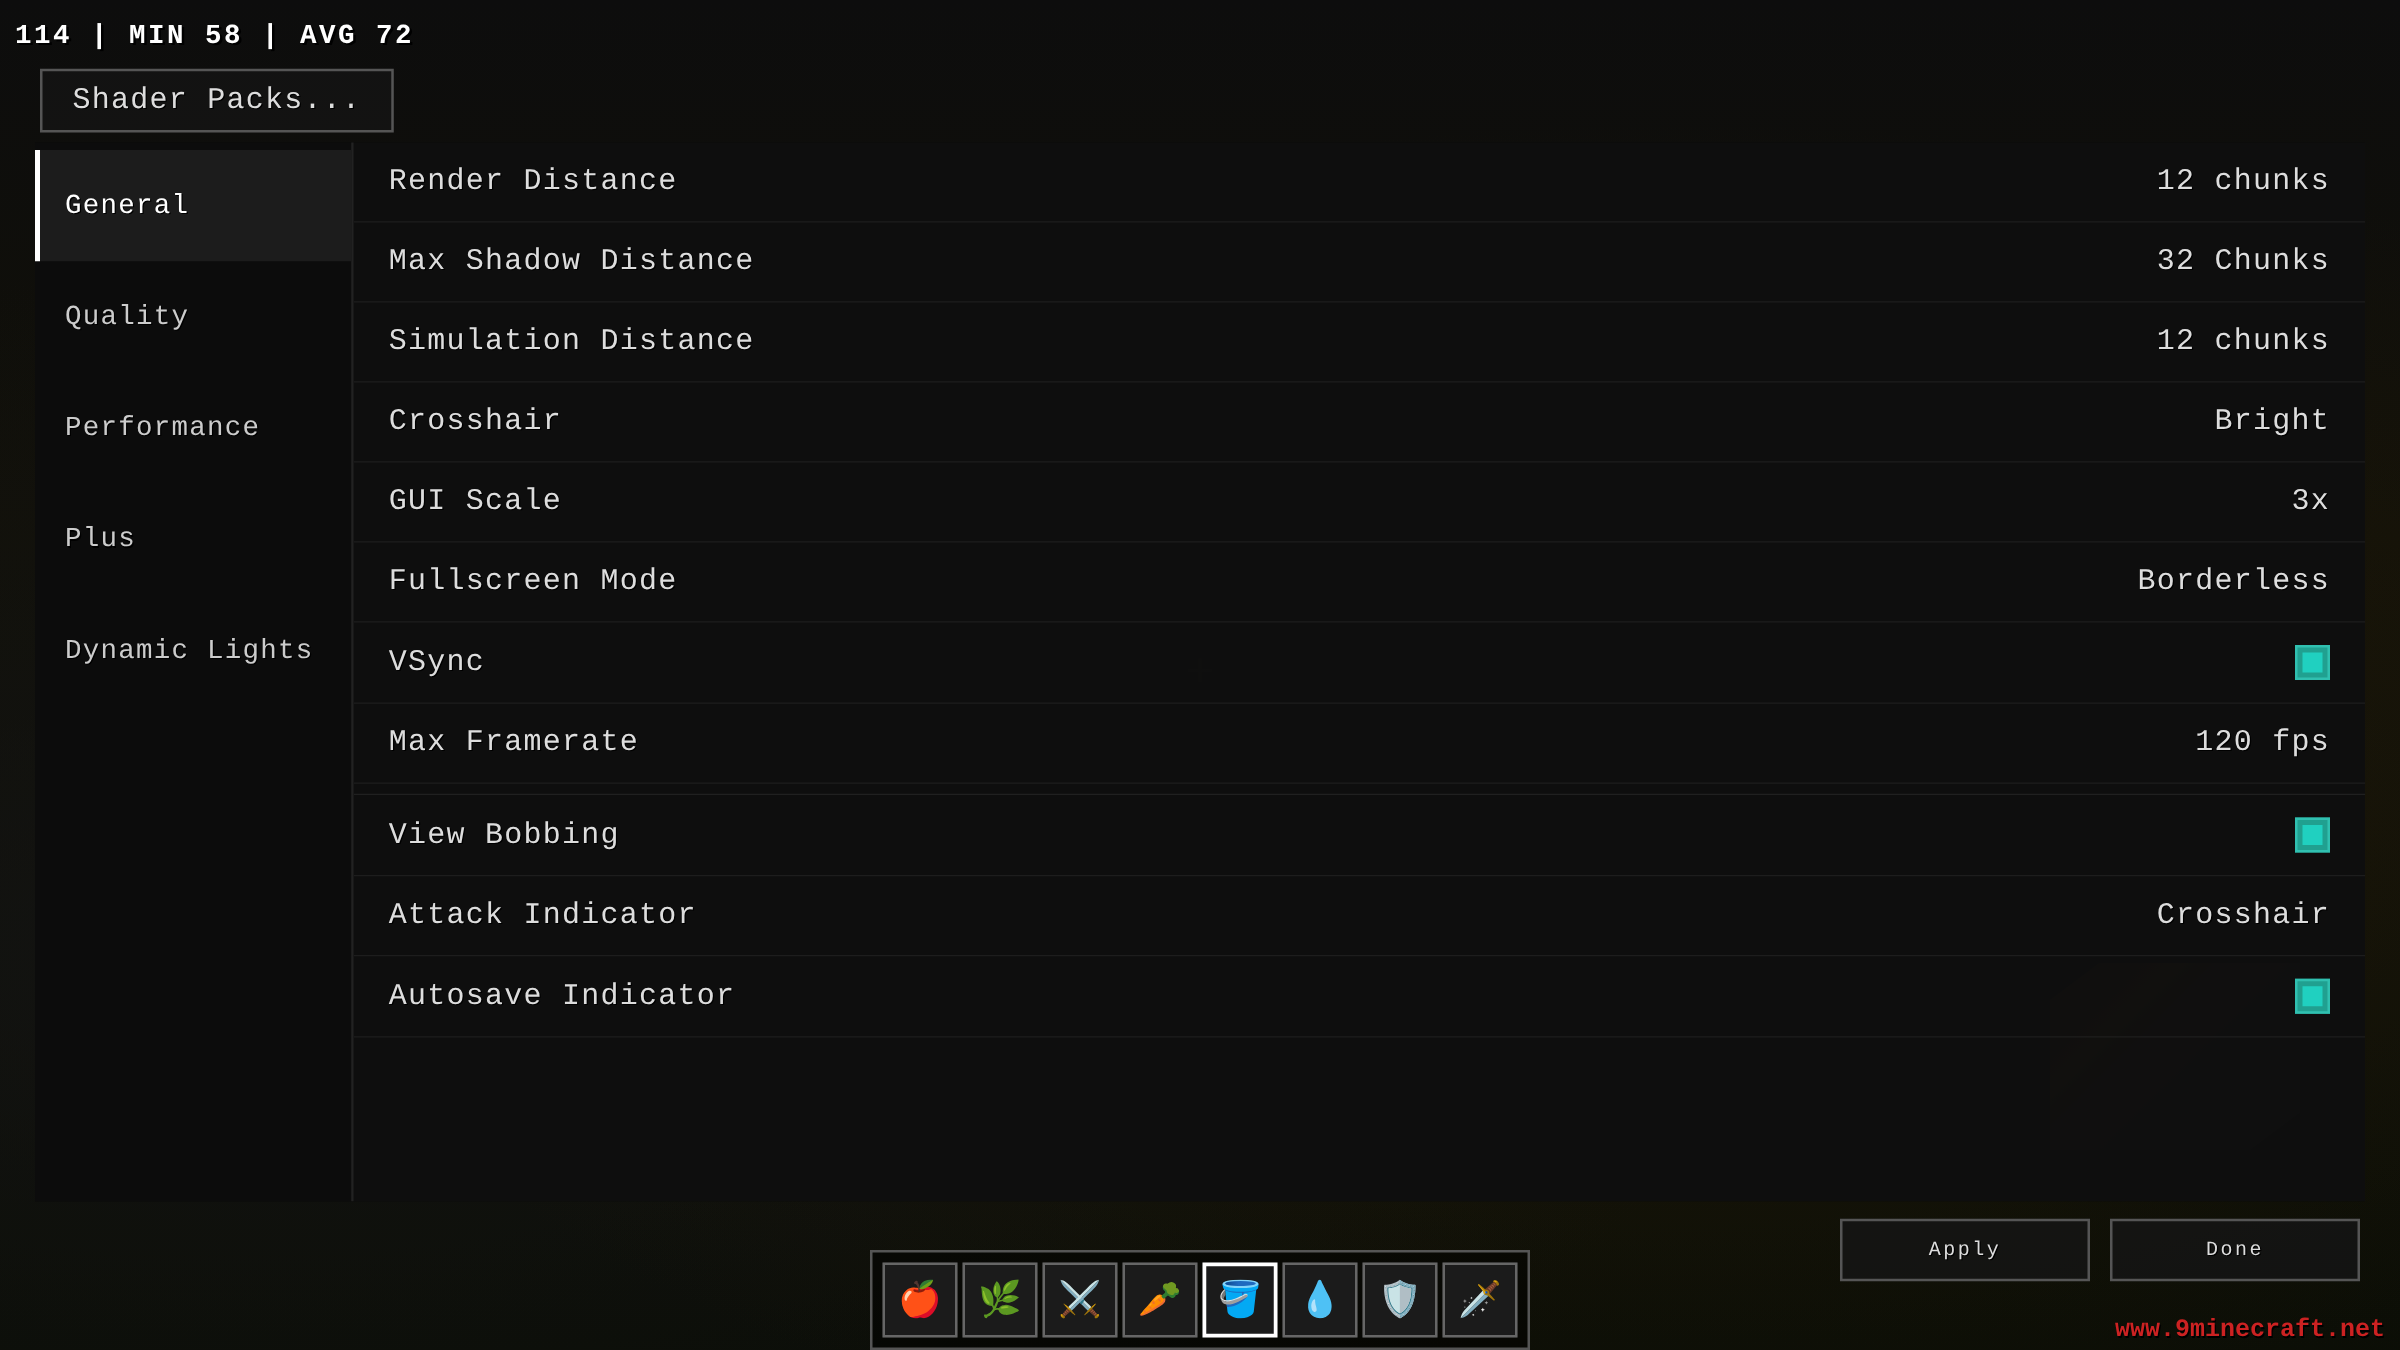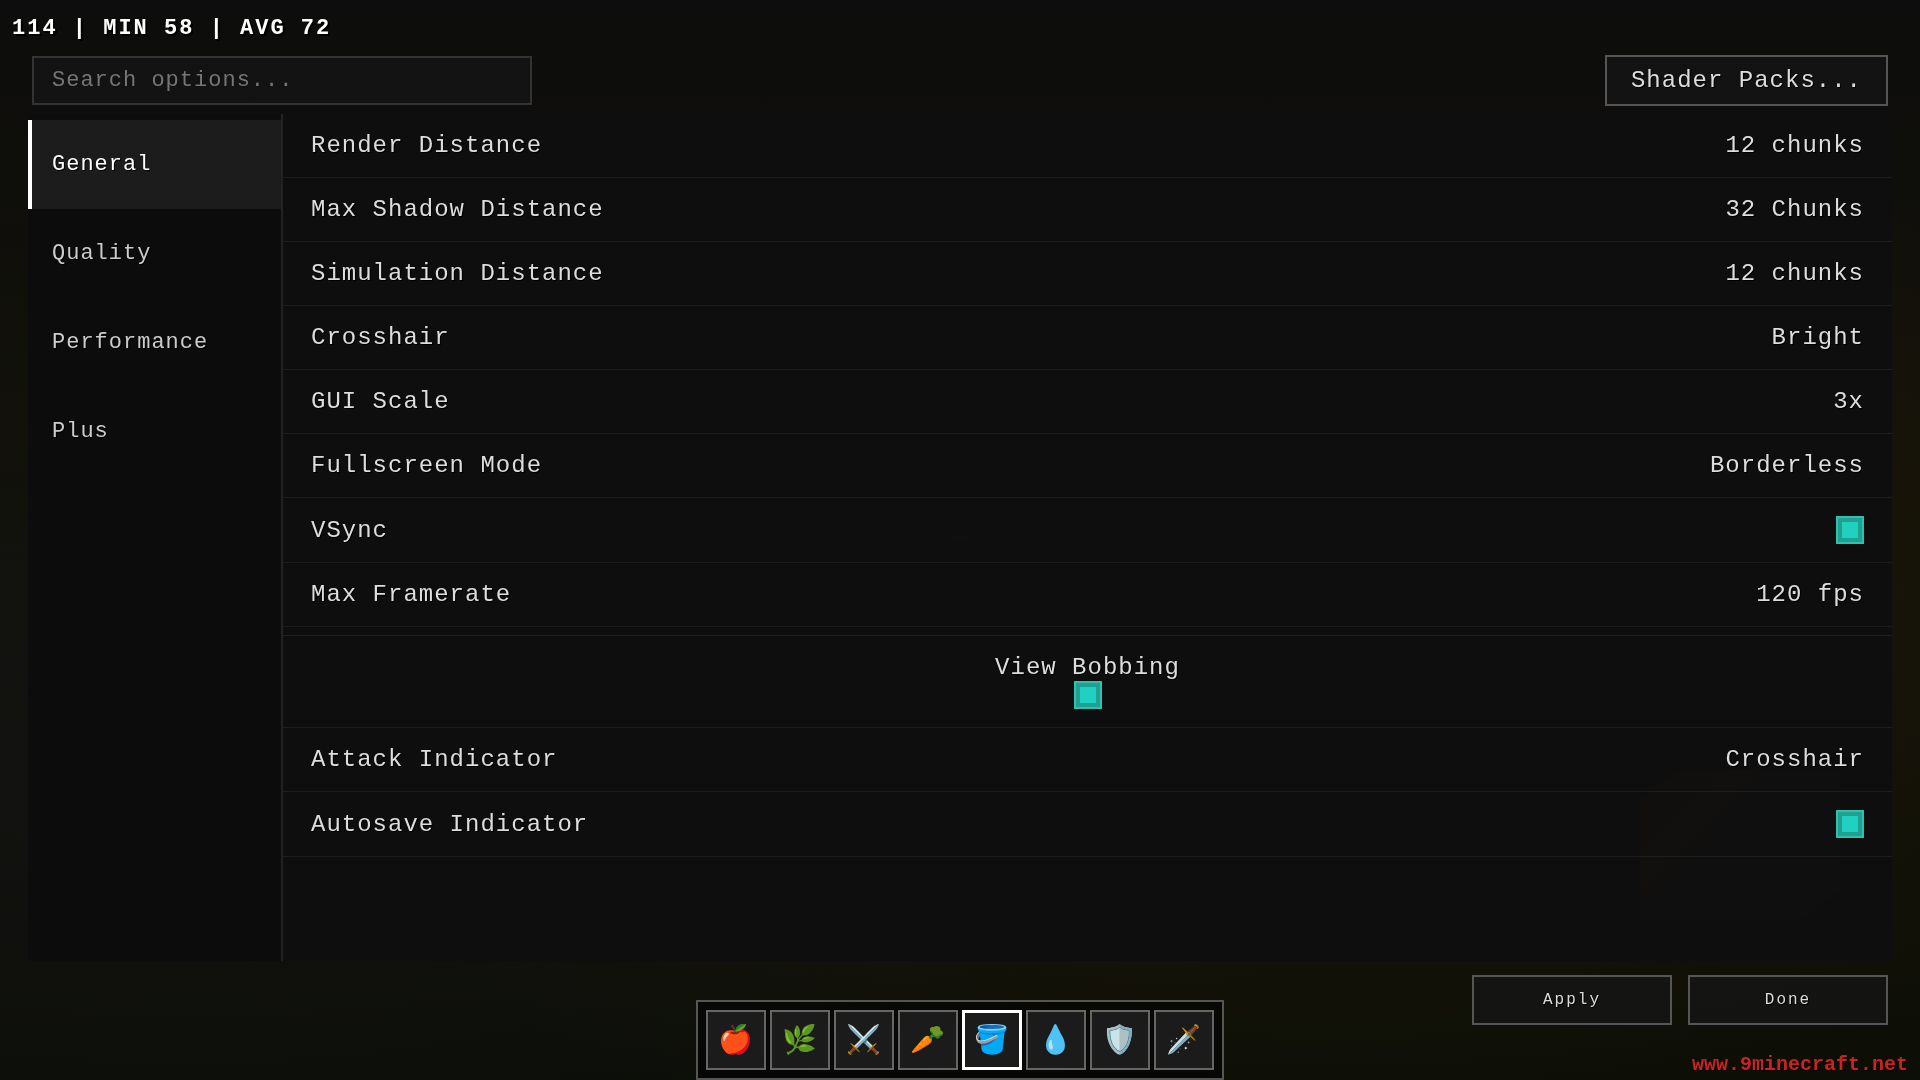--- a/index.html
+++ b/index.html
@@ -147,21 +147,20 @@
       justify-content: space-between;
       align-items: center;
       padding: 18px 28px;
       border-bottom: 1px solid rgba(40,40,40,0.6);
       cursor: pointer;
     }
 
     .setting-row.section-gap {
       margin-top: 8px;
       border-top: 1px solid rgba(50,50,50,0.5);
-      flex-direction: column;
     }
 
     .setting-name {
       color: #ddd;
       font-family: 'Courier New', monospace;
       font-size: 24px;
       letter-spacing: 1px;
       text-shadow: 1px 1px 0 #000;
     }
 
@@ -276,31 +275,31 @@
 
 <div class="bg-overlay"></div>
 <div class="scene-hint"></div>
 <div class="crosshair">+</div>
 
 <div class="fps-counter">114 | MIN 58 | AVG 72</div>
 
 <div class="settings-panel">
 
   <div class="top-bar">
-    <input class="search-box" type="text" placeholder="Search options..." style="">
     <button class="shader-packs-btn">Shader Packs...</button>
   </div>
 
   <div class="content-area">
 
     <nav class="sidebar">
       <div class="sidebar-item active">General</div>
       <div class="sidebar-item">Quality</div>
       <div class="sidebar-item">Performance</div>
       <div class="sidebar-item">Plus</div>
+      <div class="sidebar-item">Dynamic Lights</div>
     </nav>
 
     <div class="settings-content">
 
       <div class="setting-row">
         <span class="setting-name">Render Distance</span>
         <span class="setting-value">12 chunks</span>
       </div>
 
       <div class="setting-row">

